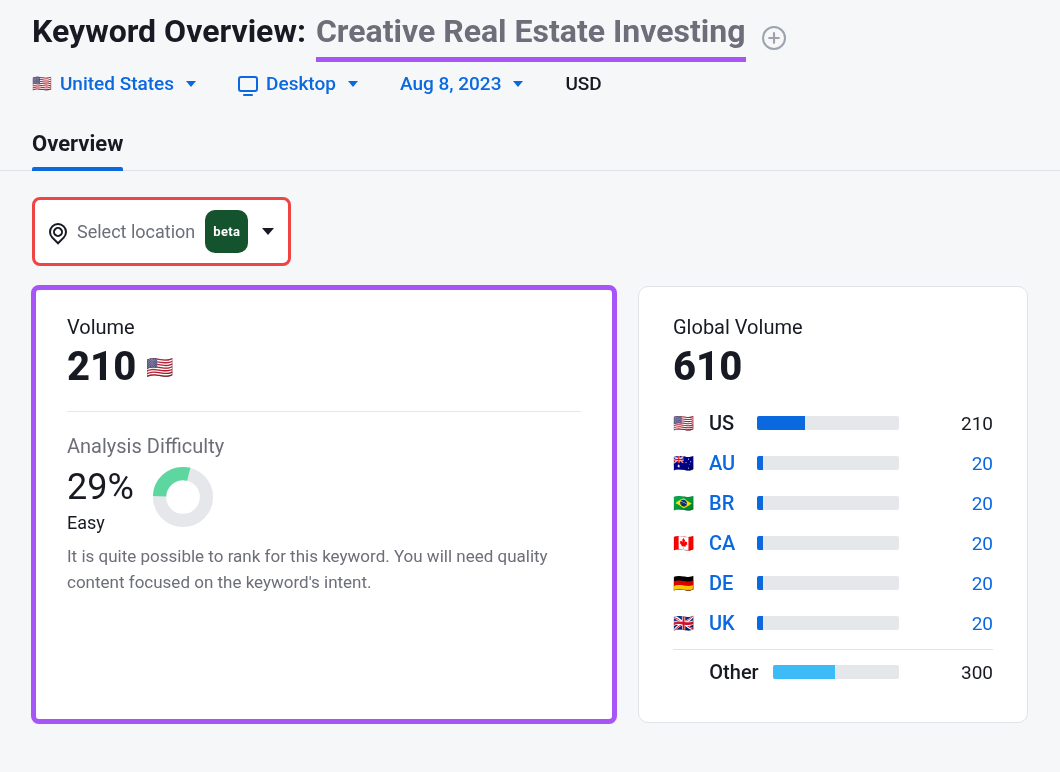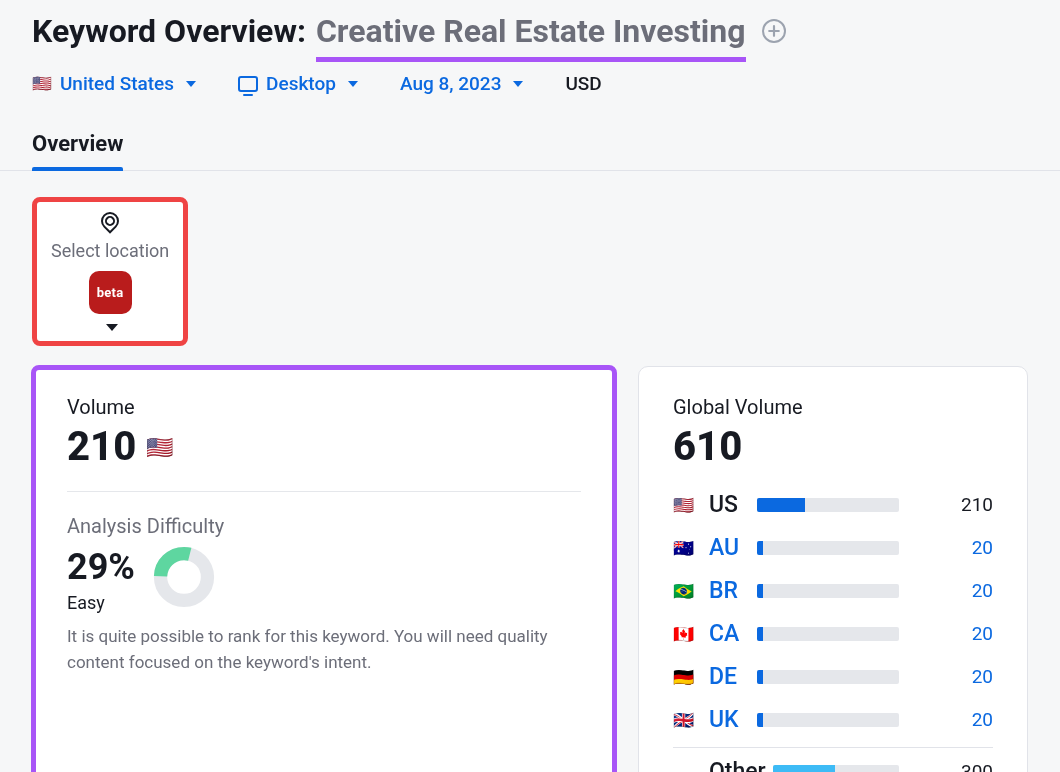--- a/index.html
+++ b/index.html
@@ -6,21 +6,21 @@
     body {
       font-family: -apple-system, BlinkMacSystemFont, "Segoe UI", Roboto, Helvetica, Arial, sans-serif;
       background: #f6f7f8;
       color: #171a22;
       width: 1060px;
       min-height: 772px;
       padding: 12px 32px 48px 32px;
     }
 
     
-    .title-row { display: flex; align-items: center; gap: 10px; margin-bottom: 6px; }
+    .title-row { display: flex; align-items: flex-end; gap: 10px; margin-bottom: 6px; }
     .title-prefix { font-size: 32px; font-weight: 700; color: #171a22; }
     .title-keyword { font-size: 32px; font-weight: 700; color: #6c6e79; position: relative; }
     .title-underline {
       position: absolute; left: 0; right: 0; bottom: -12px; height: 5px; background: #a855f7;
     }
     .add-btn {
       width: 24px; height: 24px; border: 2px solid #9ca3af; border-radius: 50%;
       display: inline-flex; align-items: center; justify-content: center;
       color: #9ca3af; font-size: 18px; line-height: 1; cursor: pointer; margin-left: 6px;
     }
@@ -37,26 +37,26 @@
 
     
     .tabs { display: flex; border-bottom: 1px solid #e1e3e9; margin: 7px -32px; padding: 0 32px; }
     .tab { padding: 12px 0 14px 0; font-size: 22px; font-weight: 700; color: #171a22; cursor: pointer; position: relative; }
     .tab.active::after { content:""; position:absolute; left:0; right:0; bottom:-1px; height:4px; background:#0b69e0; border-radius:2px 2px 0 0; }
 
     
     .location-wrap { margin-top: 26px; margin-bottom: 20px; }
     .location-select {
       display: inline-flex; align-items: center; gap: 10px;
-      background: #fff; border: 5px solid #ef4444; border-radius: 8px;
-      padding: 10px 14px; font-size: 18px; color: #6c6e79; cursor: pointer; flex-direction: column;
+      background: #fff; border: 3px solid #ef4444; border-radius: 8px;
+      padding: 10px 14px; font-size: 18px; color: #6c6e79; cursor: pointer;
     }
     .pin-icon { width: 18px; height: 18px; border: 2px solid #171a22; border-radius: 50% 50% 50% 0; transform: rotate(-45deg); position: relative; }
     .pin-icon::after { content:""; position:absolute; width:6px; height:6px; border:2px solid #171a22; border-radius:50%; left:2px; top:2px; }
-    .beta-badge { background:#b91c1c; color:#fff; font-size:13px; font-weight:700; padding:14px 8px; border-radius:10px; letter-spacing:.3px; }
+    .beta-badge { background:#14532d; color:#fff; font-size:13px; font-weight:700; padding:14px 8px; border-radius:10px; letter-spacing:.3px; }
     .chev-dark { display: inline-block; width: 0; height: 0; border-left: 6px solid transparent; border-right: 6px solid transparent; border-top: 7px solid #171a22; margin-left: 4px; }
 
     
     .cards-row { display: flex; gap: 22px; }
     .card {
       background:#fff; border:1px solid #e1e3e9; border-radius:10px;
       padding: 28px 34px 30px 34px;
     }
     .card.volume {
       width: 584px; position: relative;
@@ -66,29 +66,29 @@
     }
     .card.global { flex: 1; }
 
     .label { font-size: 20px; color: #171a22; margin-bottom: 8px; }
     .label.grey { color: #6c6e79; }
     .big-number { font-size: 40px; font-weight: 800; line-height: 1; }
     .vol-row { display:flex; align-items:center; gap:10px; margin-top: 2px; }
     .divider { height:1px; background:#e5e7eb; margin: 24px 0 22px 0; }
 
     .kd-row { display:flex; align-items:flex-start; gap:18px; margin-top:6px; }
-    .kd-pct { font-size: 36px; font-weight: 700; }
+    .kd-pct { font-size: 36px; font-weight: 400; }
     .kd-text { font-size: 18px; color:#171a22; margin-top:4px; }
     .donut { width:62px; height:62px; }
     .kd-desc { margin-top: 10px; color:#6c6e79; font-size:17px; line-height:1.55; }
 
     
     .country-list { margin-top: 16px; }
     .country-row { display:flex; align-items:center; gap:14px; padding: 8px 0; }
-    .cc { color:#0b69e0; font-size:23px; font-weight:500; width:34px; }
+    .cc { color:#0b69e0; font-size:20px; font-weight:500; width:34px; }
     .cc.static { color:#171a22; cursor:default; }
     .cc-link { cursor:pointer; }
     .bar-track { flex:1; height:14px; background:#e5e7eb; border-radius:2px; position:relative; overflow:hidden; }
     .bar-fill { position:absolute; left:0; top:0; bottom:0; background:#0b69e0; }
     .bar-fill.other { background:#3dbbf6; }
     .val { width:80px; text-align:right; font-size:19px; color:#171a22; }
     .val.link { color:#0b69e0; cursor:pointer; }
     .sep-thin { height:1px; background:#e1e3e9; margin-top:6px; margin-bottom:2px; }
 
     .flag { font-size:17px; width:22px; text-align:center; }

